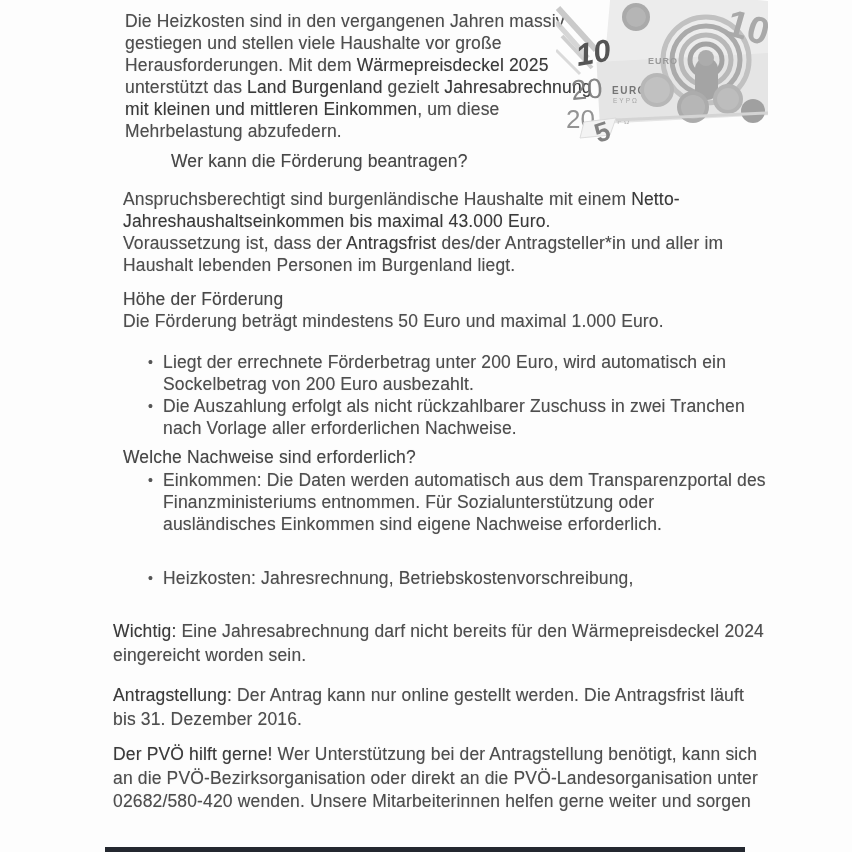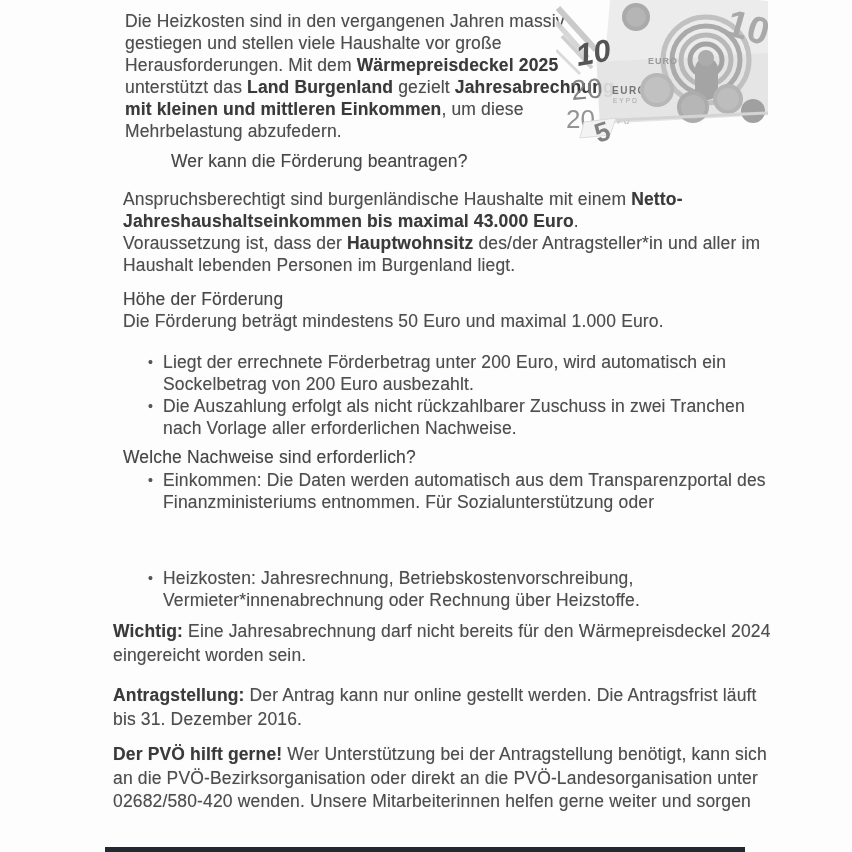--- a/index.html
+++ b/index.html
@@ -7,21 +7,21 @@
     width:852px;height:852px;position:relative;overflow:hidden;
     background:#fdfdfd;
     font-family:"Liberation Sans","DejaVu Sans",sans-serif;
     font-size:17.5px;color:#4e4e4e;letter-spacing:0.15px;
   }
   .block{position:absolute;line-height:22px;
     text-shadow:0 0 0.7px rgba(80,80,80,0.45);}
   .lh23 .tl{line-height:23.5px;}
   .tl{white-space:pre;line-height:22px;}
   .lh23 .tl{line-height:23.5px;}
-  .b{font-weight:700;color:#3a3a3a;}
+  .b{font-weight:400;color:#3a3a3a;}
   .heading{color:#474747;}
   .bullet-item{display:flex;}
   .bullet-dot{width:40px;box-sizing:border-box;padding-left:25px;
     font-size:14px;color:#555;flex:0 0 auto;}
   .bullet-text{flex:1 1 auto;}
   .money{position:absolute;left:556px;top:0px;width:212px;height:145px;}
   .footer-bar{position:absolute;left:105px;top:847px;width:640px;height:5px;
     background:#242830;}
   svg text{font-family:"Liberation Sans","DejaVu Sans",sans-serif;}
 </style>
@@ -94,21 +94,21 @@
         <path d="M60,120 L212,113" stroke="#d1d1d1" stroke-width="3" fill="none"></path>
       </g>
     </g>
   </svg>
 
   <div class="block heading" style="left:123px;top:150px;margin-left:48px;">Wer kann die Förderung beantragen?</div>
 
   <div class="block" style="left:123px;top:188px;">
       <div class="tl"><span>Anspruchsberechtigt sind burgenländische Haushalte mit einem </span><span class="b">Netto-</span></div>
       <div class="tl"><span class="b">Jahreshaushaltseinkommen bis maximal 43.000 Euro</span><span>.</span></div>
-      <div class="tl"><span>Voraussetzung ist, dass der </span><span class="b">Hauptwohnsitz</span><span> des/der Antragsteller*in und aller im</span></div>
+      <div class="tl"><span>Voraussetzung ist, dass der </span><span class="b">Antragsfrist</span><span> des/der Antragsteller*in und aller im</span></div>
       <div class="tl"><span>Haushalt lebenden Personen im Burgenland liegt.</span></div>
     </div>
 
   <div class="block heading" style="left:123px;top:288px;">Höhe der Förderung</div>
 
   <div class="block" style="left:123px;top:310px;">Die Förderung beträgt mindestens 50 Euro und maximal 1.000 Euro.</div>
 
   <div class="block" style="left:123px;top:351px;width:640px;">
     <div class="bullet-item">
       <span class="bullet-dot">•</span>
@@ -127,30 +127,30 @@
   </div>
 
   <div class="block heading" style="left:123px;top:446px;">Welche Nachweise sind erforderlich?</div>
 
   <div class="block" style="left:123px;top:469px;width:640px;">
     <div class="bullet-item">
       <span class="bullet-dot">•</span>
       <div class="bullet-text">
           <div class="tl"><span>Einkommen: Die Daten werden automatisch aus dem Transparenzportal des</span></div>
           <div class="tl"><span>Finanzministeriums entnommen. Für Sozialunterstützung oder</span></div>
+          <div class="tl"><span>ausländisches Einkommen sind eigene Nachweise erforderlich.</span></div>
         </div>
     </div>
   </div>
 
   <div class="block" style="left:123px;top:567px;width:640px;">
     <div class="bullet-item">
       <span class="bullet-dot">•</span>
       <div class="bullet-text">
           <div class="tl"><span>Heizkosten: Jahresrechnung, Betriebskostenvorschreibung,</span></div>
-          <div class="tl"><span>Vermieter*innenabrechnung oder Rechnung über Heizstoffe.</span></div>
         </div>
     </div>
   </div>
 
   <div class="block lh23" style="left:113px;top:620px;">
       <div class="tl"><span class="b">Wichtig:</span><span> Eine Jahresabrechnung darf nicht bereits für den Wärmepreisdeckel 2024</span></div>
       <div class="tl"><span>eingereicht worden sein.</span></div>
     </div>
 
   <div class="block lh23" style="left:113px;top:684px;">

